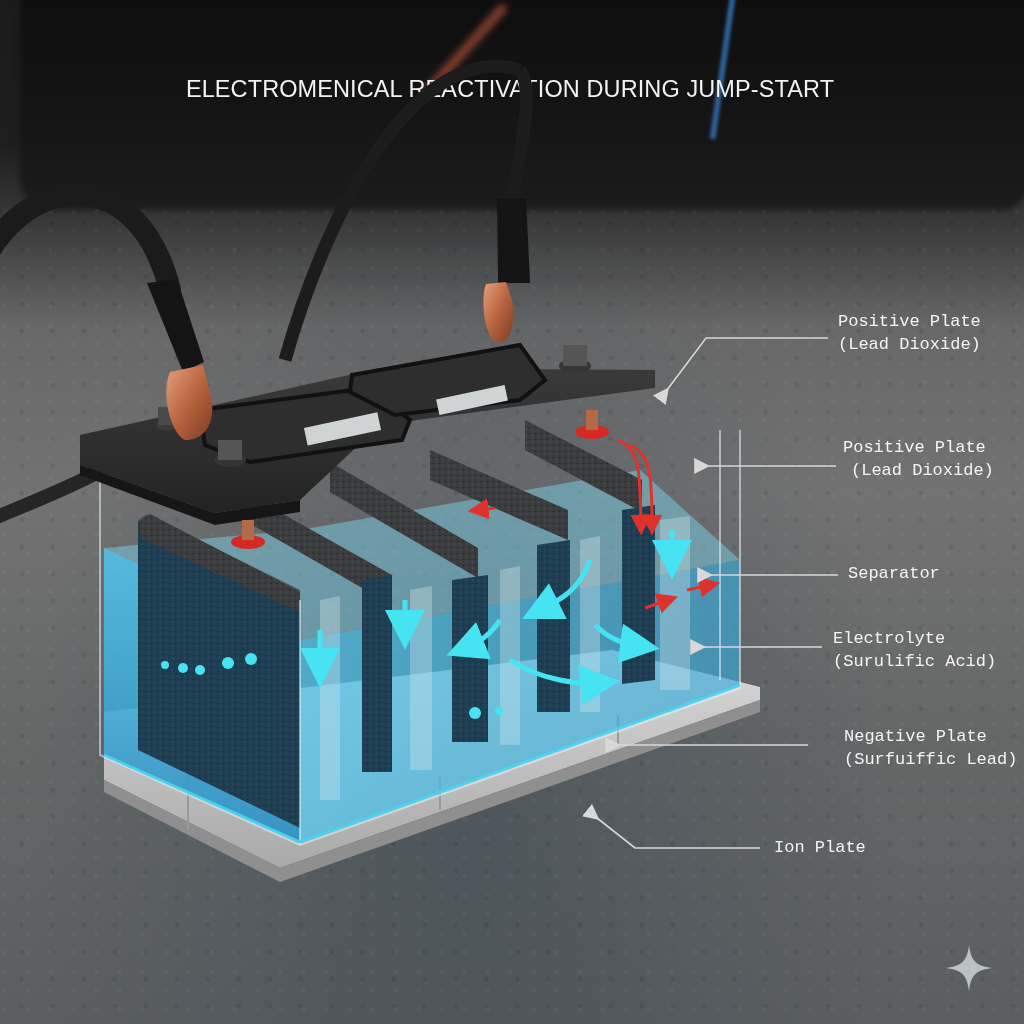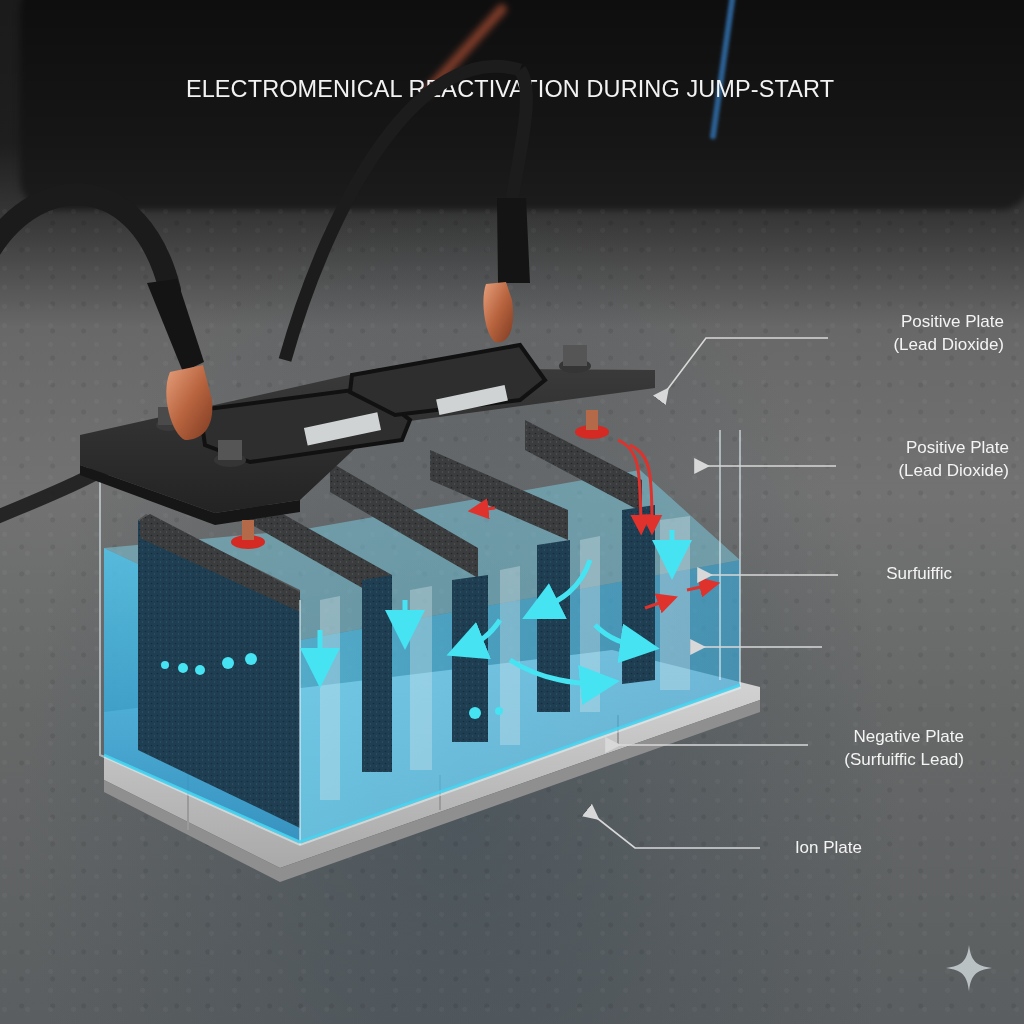--- a/index.html
+++ b/index.html
@@ -73,24 +73,24 @@
 
     svg.scene {
       position: absolute;
       left: 0; top: 0;
       width: 1024px; height: 1024px;
     }
 
     .label {
       position: absolute;
       color: #f4f4f4;
-      font-family: Liberation Sans, sans-serif;
+      font-family: Liberation Mono, monospace;
       font-size: 17px;
       line-height: 23px;
-      text-align: right;
+      text-align: left;
       white-space: nowrap;
     }
     .label span { display: block; }
 
     .sparkle {
       position: absolute;
       left: 944px; top: 943px;
       width: 50px; height: 50px;
     }
   </style>
@@ -269,23 +269,27 @@
 
   <div class="label" style="left:838px; top:310px; width:166px;">
     <span>Positive Plate</span>
     <span>(Lead Dioxide)</span>
   </div>
   <div class="label" style="left:843px; top:436px; width:166px;">
     <span>Positive Plate</span>
     <span style="padding-left:8px;">(Lead Dioxide)</span>
   </div>
   <div class="label" style="left:848px; top:562px; width:104px;">
-    <span>Surfuiffic</span>
-  </div>
-  <div class="label" style="left:820px; top:725px; width:144px;">
+    <span>Separator</span>
+  </div>
+  <div class="label" style="left:833px; top:627px; width:132px;">
+    <span>Electrolyte</span>
+    <span>(Surulific Acid)</span>
+  </div>
+  <div class="label" style="left:844px; top:725px; width:144px;">
     <span>Negative Plate</span>
     <span>(Surfuiffic Lead)</span>
   </div>
   <div class="label" style="left:774px; top:836px; width:88px;">
     <span>Ion Plate</span>
   </div>
 
   <svg class="sparkle" viewBox="0 0 50 50">
     <path d="M25,2 C27,18 32,23 48,25 C32,27 27,32 25,48 C23,32 18,27 2,25 C18,23 23,18 25,2 Z" fill="#b9c1c3"></path>
   </svg>

